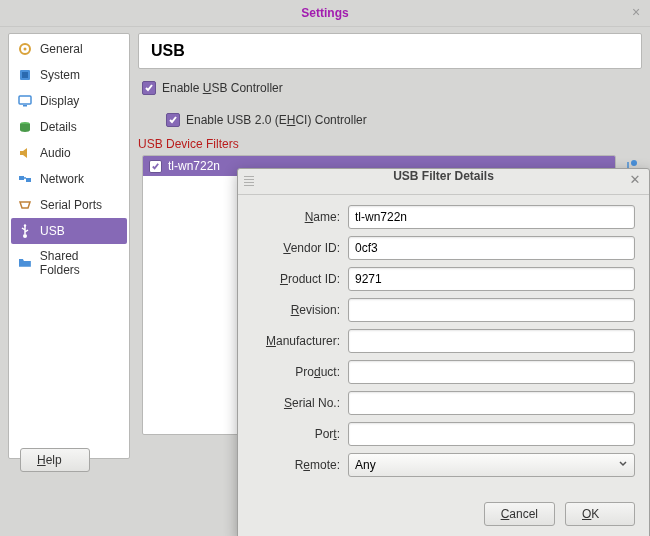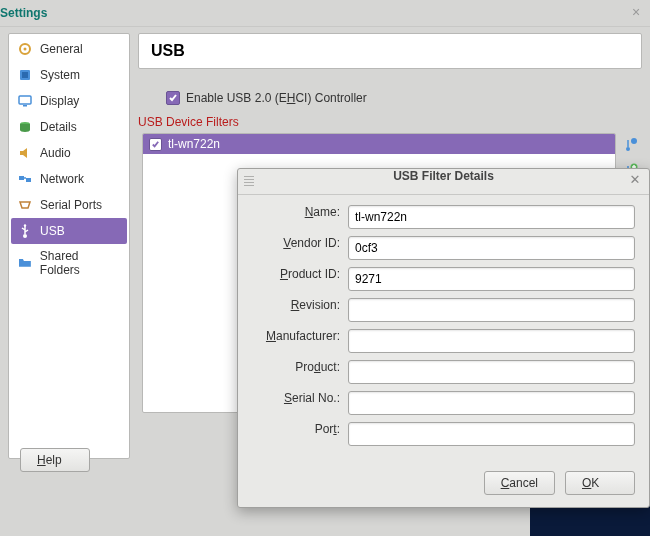--- a/index.html
+++ b/index.html
@@ -1,18 +1,18 @@
 <!DOCTYPE html>
 <html><head>
 <meta charset="utf-8">
 <style>
 * { box-sizing: border-box; font-family: "Segoe UI", "Liberation Sans", sans-serif; font-size: 12px; }
 body { margin: 0; width: 650px; height: 536px; background: #d6d6d4; overflow: hidden; position: relative; }
 .titlebar { height: 27px; background: #d6d6d4; display: flex; align-items: center; position: relative; border-bottom: 1px solid #c8c8c6; }
-.titlebar-title { flex: 1; color: #0f766e; font-weight: bold; }
+.titlebar-title { flex: 1; text-align: center; color: #a21caf; font-weight: bold; }
 .titlebar-close { position: absolute; right: 6px; top: 5px; width: 16px; height: 16px; color: #999; cursor: pointer; text-align: center; line-height: 14px; font-size: 14px; }
 .main { display: flex; padding: 6px 8px; gap: 8px; height: 438px; }
 .sidebar { width: 122px; background: #fff; border: 1px solid #b8b8b6; border-radius: 2px; padding: 2px; overflow: hidden; }
 .side-item { display: flex; align-items: center; gap: 7px; padding: 5px 6px; border-radius: 2px; cursor: pointer; color: #333; }
 .side-item.selected { background: #8669b6; color: #fff; }
 .side-icon { width: 16px; height: 16px; display: inline-block; }
 .content { flex: 1; display: flex; flex-direction: column; }
 .page-header { background: #fff; border: 1px solid #b8b8b6; border-radius: 2px; padding: 8px 12px; font-size: 16px; font-weight: bold; margin-bottom: 10px; }
 .check-row { display: flex; align-items: center; gap: 6px; margin: 2px 0 6px 4px; color: #333; }
 .sub-check-row { display: flex; align-items: center; gap: 6px; margin: 12px 0 10px 28px; color: #333; }
@@ -28,21 +28,21 @@
 .footer { position: absolute; left: 8px; right: 8px; bottom: 64px; display: flex; justify-content: space-between; }
 .btn { background: linear-gradient(#f5f5f4, #e3e3e1); border: 1px solid #a6a6a4; border-radius: 3px; padding: 4px 16px; cursor: pointer; color: #333; min-width: 70px; }
 .help-btn { margin-left: 12px; }
 .ok-peek { position: absolute; right: 0; }
 .modal { position: absolute; left: 237px; top: 168px; width: 413px; background: #e9e9e7; border: 1px solid #a0a09e; box-shadow: 0 4px 14px rgba(0,0,0,0.3); border-radius: 3px; }
 .modal-title { height: 26px; display: flex; align-items: flex-start; position: relative; border-bottom: 1px solid #c8c8c6; }
 .modal-grip { position: absolute; left: 6px; top: 7px; width: 10px; height: 12px; background: repeating-linear-gradient(#b0b0ae, #b0b0ae 1px, transparent 1px, transparent 3px); }
 .modal-title-text { flex: 1; text-align: center; font-weight: bold; color: #444; }
 .modal-close { position: absolute; right: 6px; top: 4px; width: 16px; height: 16px; color: #888; cursor: pointer; text-align: center; line-height: 14px; font-size: 13px; }
 .modal-body { padding: 10px 14px 12px 14px; }
-.form-row { display: flex; margin-bottom: 7px; }
+.form-row { display: flex; align-items: center; margin-bottom: 7px; }
 .form-label { width: 96px; text-align: right; padding-right: 8px; color: #333; }
 .form-input { flex: 1; background: #fff; border: 1px solid #a6a6a4; border-radius: 3px; padding: 3px 6px; height: 24px; box-shadow: inset 0 1px 2px rgba(0,0,0,0.1); font-size: 12px; }
 .form-select { flex: 1; background: linear-gradient(#fcfcfb, #e8e8e6); border: 1px solid #a6a6a4; border-radius: 3px; padding: 3px 6px; height: 24px; display: flex; align-items: center; justify-content: space-between; cursor: pointer; }
 .modal-footer { display: flex; justify-content: flex-end; gap: 10px; padding: 6px 14px 12px; }
 .und { text-decoration: underline; }
 .dark-strip { position: absolute; right: 0; bottom: 0; width: 120px; height: 56px; background: #0a1a3a; }
 </style>
 </head>
 <body>
 
@@ -114,20 +114,28 @@
       <span class="side-icon"><svg viewBox="0 0 16 16">
             <path d="M2 4h4l1 2h7v6H2z" fill="#4a90d9"></path>
           </svg></span>
       <span>Shared Folders</span>
     </div>
   </div>
 
   <div class="content">
     <div class="page-header">USB</div>
 
+    <div class="check-row">
+      <div class="checkbox">
+          <svg viewBox="0 0 10 10">
+            <path d="M2 5l2 2 4-5" stroke="#fff" stroke-width="2" fill="none"></path>
+          </svg>
+        </div>
+      <span><span>Enable </span><span class="und">U</span><span>SB Controller</span></span>
+    </div>
 
     <div class="sub-check-row">
       <div class="checkbox">
           <svg viewBox="0 0 10 10">
             <path d="M2 5l2 2 4-5" stroke="#fff" stroke-width="2" fill="none"></path>
           </svg>
         </div>
       <span><span>Enable USB 2.0 (E</span><span class="und">H</span><span>CI) Controller</span></span>
     </div>
 
@@ -233,18 +241,27 @@
         <input class="form-input" value="" style="">
       </div>
     <div class="form-row">
         <div class="form-label"><span class="und">S</span><span>erial No.:</span></div>
         <input class="form-input" value="" style="">
       </div>
     <div class="form-row">
         <div class="form-label"><span>Por</span><span class="und">t</span><span>:</span></div>
         <input class="form-input" value="" style="">
       </div>
+    <div class="form-row">
+        <div class="form-label"><span>R</span><span class="und">e</span><span>mote:</span></div>
+      <div class="form-select">
+        <span>Any</span>
+        <span><svg width="10" height="10" viewBox="0 0 10 10">
+              <path d="M2 3l3 3 3-3" stroke="#555" stroke-width="1.5" fill="none"></path>
+            </svg></span>
+      </div>
+    </div>
   </div>
   <div class="modal-footer">
     <div class="btn"><span class="und">C</span><span>ancel</span></div>
     <div class="btn"><span class="und">O</span><span>K</span></div>
   </div>
 </div>
 
 </body></html>

